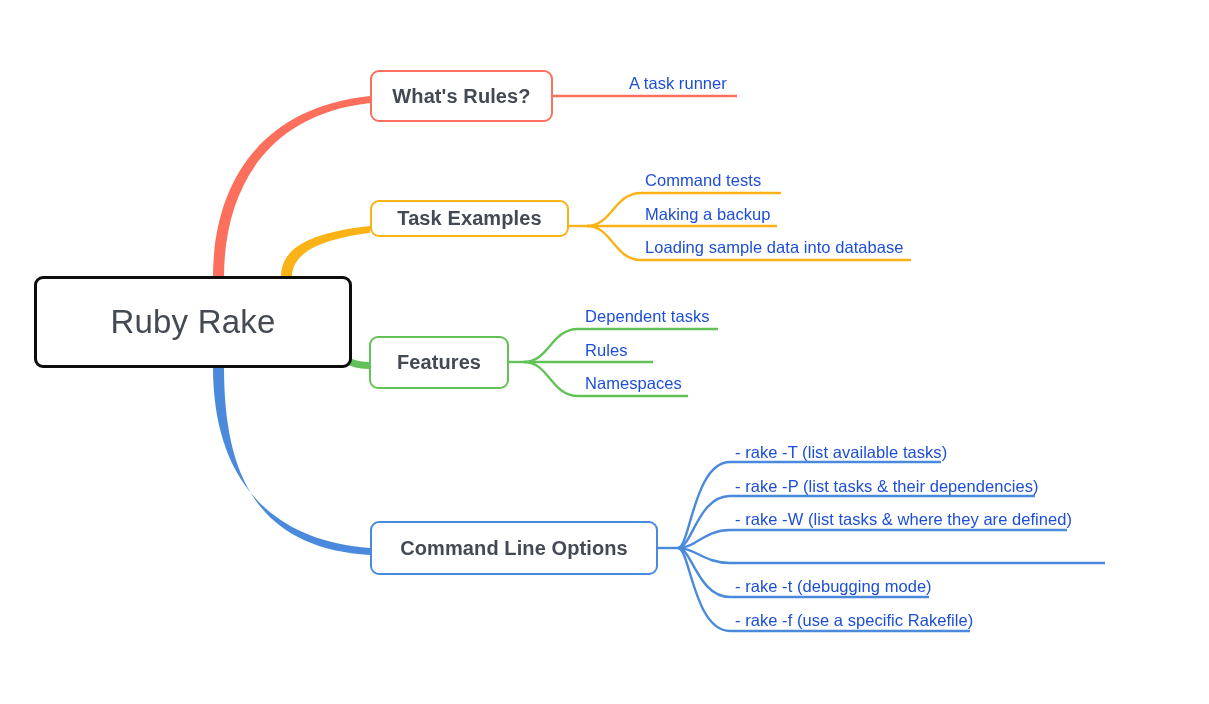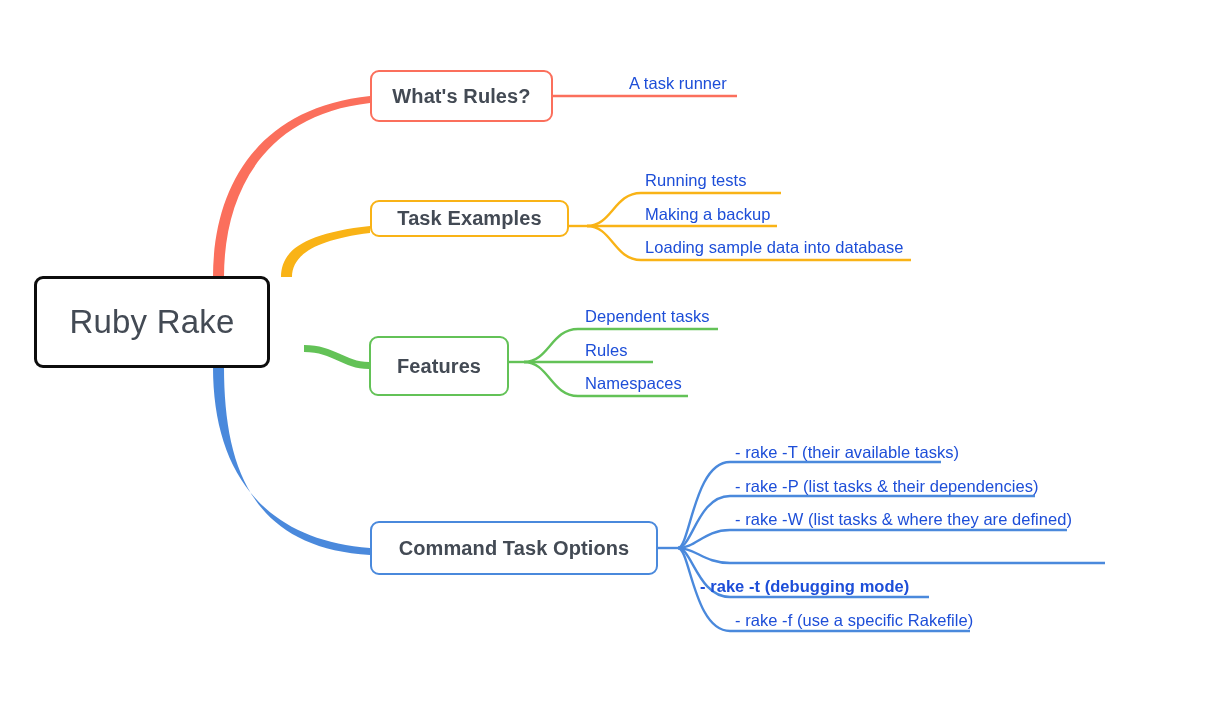--- a/index.html
+++ b/index.html
@@ -35,21 +35,21 @@
     background: #ffffff;
     display: flex;
     align-items: center;
     justify-content: center;
     color: #434a54;
     white-space: nowrap;
   }
   .node-root {
     left: 34px;
     top: 276px;
-    width: 236px;
+    width: 318px;
     height: 92px;
     border: 3px solid #0d0d0d;
     border-radius: 9px;
     font-size: 33px;
     letter-spacing: 0.2px;
   }
   .node-branch {
     border-width: 2px;
     border-style: solid;
     border-radius: 9px;
@@ -68,21 +68,21 @@
     left: 370px;
     top: 200px;
     width: 199px;
     height: 37px;
     border-color: #f9b316;
   }
   .node-features {
     left: 369px;
     top: 336px;
     width: 140px;
-    height: 60px;
+    height: 53px;
     border-color: #63c martin;
   }
   .node-features {
     border-color: #63c257;
   }
   .node-command-line {
     left: 370px;
     top: 521px;
     width: 288px;
     height: 54px;
@@ -160,32 +160,32 @@
 
   <div class="node node-branch node-task-examples">
     <span>Task Examples</span>
   </div>
 
   <div class="node node-branch node-features">
     <span>Features</span>
   </div>
 
   <div class="node node-branch node-command-line">
-    <span>Command Task Options</span>
+    <span>Command Line Options</span>
   </div>
 
   <div class="leaf" style="left:629px; top:74px;">A task runner</div>
 
-  <div class="leaf" style="left:645px; top:171px;">Running tests</div>
+  <div class="leaf" style="left:645px; top:171px;">Command tests</div>
   <div class="leaf" style="left:645px; top:205px;">Making a backup</div>
   <div class="leaf" style="left:645px; top:238px;">Loading sample data into database</div>
 
   <div class="leaf" style="left:585px; top:307px;">Dependent tasks</div>
   <div class="leaf" style="left:585px; top:341px;">Rules</div>
   <div class="leaf" style="left:585px; top:374px;">Namespaces</div>
 
-  <div class="leaf" style="left:735px; top:443px;">- rake -T (their available tasks)</div>
+  <div class="leaf" style="left:735px; top:443px;">- rake -T (list available tasks)</div>
   <div class="leaf" style="left:735px; top:477px;">- rake -P (list tasks &amp; their dependencies)</div>
   <div class="leaf" style="left:735px; top:510px;">- rake -W (list tasks &amp; where they are defined)</div>
-  <div class="leaf" style="left:700px; top:577px;font-weight:bold;">- rake -t (debugging mode)</div>
+  <div class="leaf" style="left:735px; top:577px;">- rake -t (debugging mode)</div>
   <div class="leaf" style="left:735px; top:611px;text-align:right;">- rake -f (use a specific Rakefile)</div>
 
 </div>
 
 </body></html>

